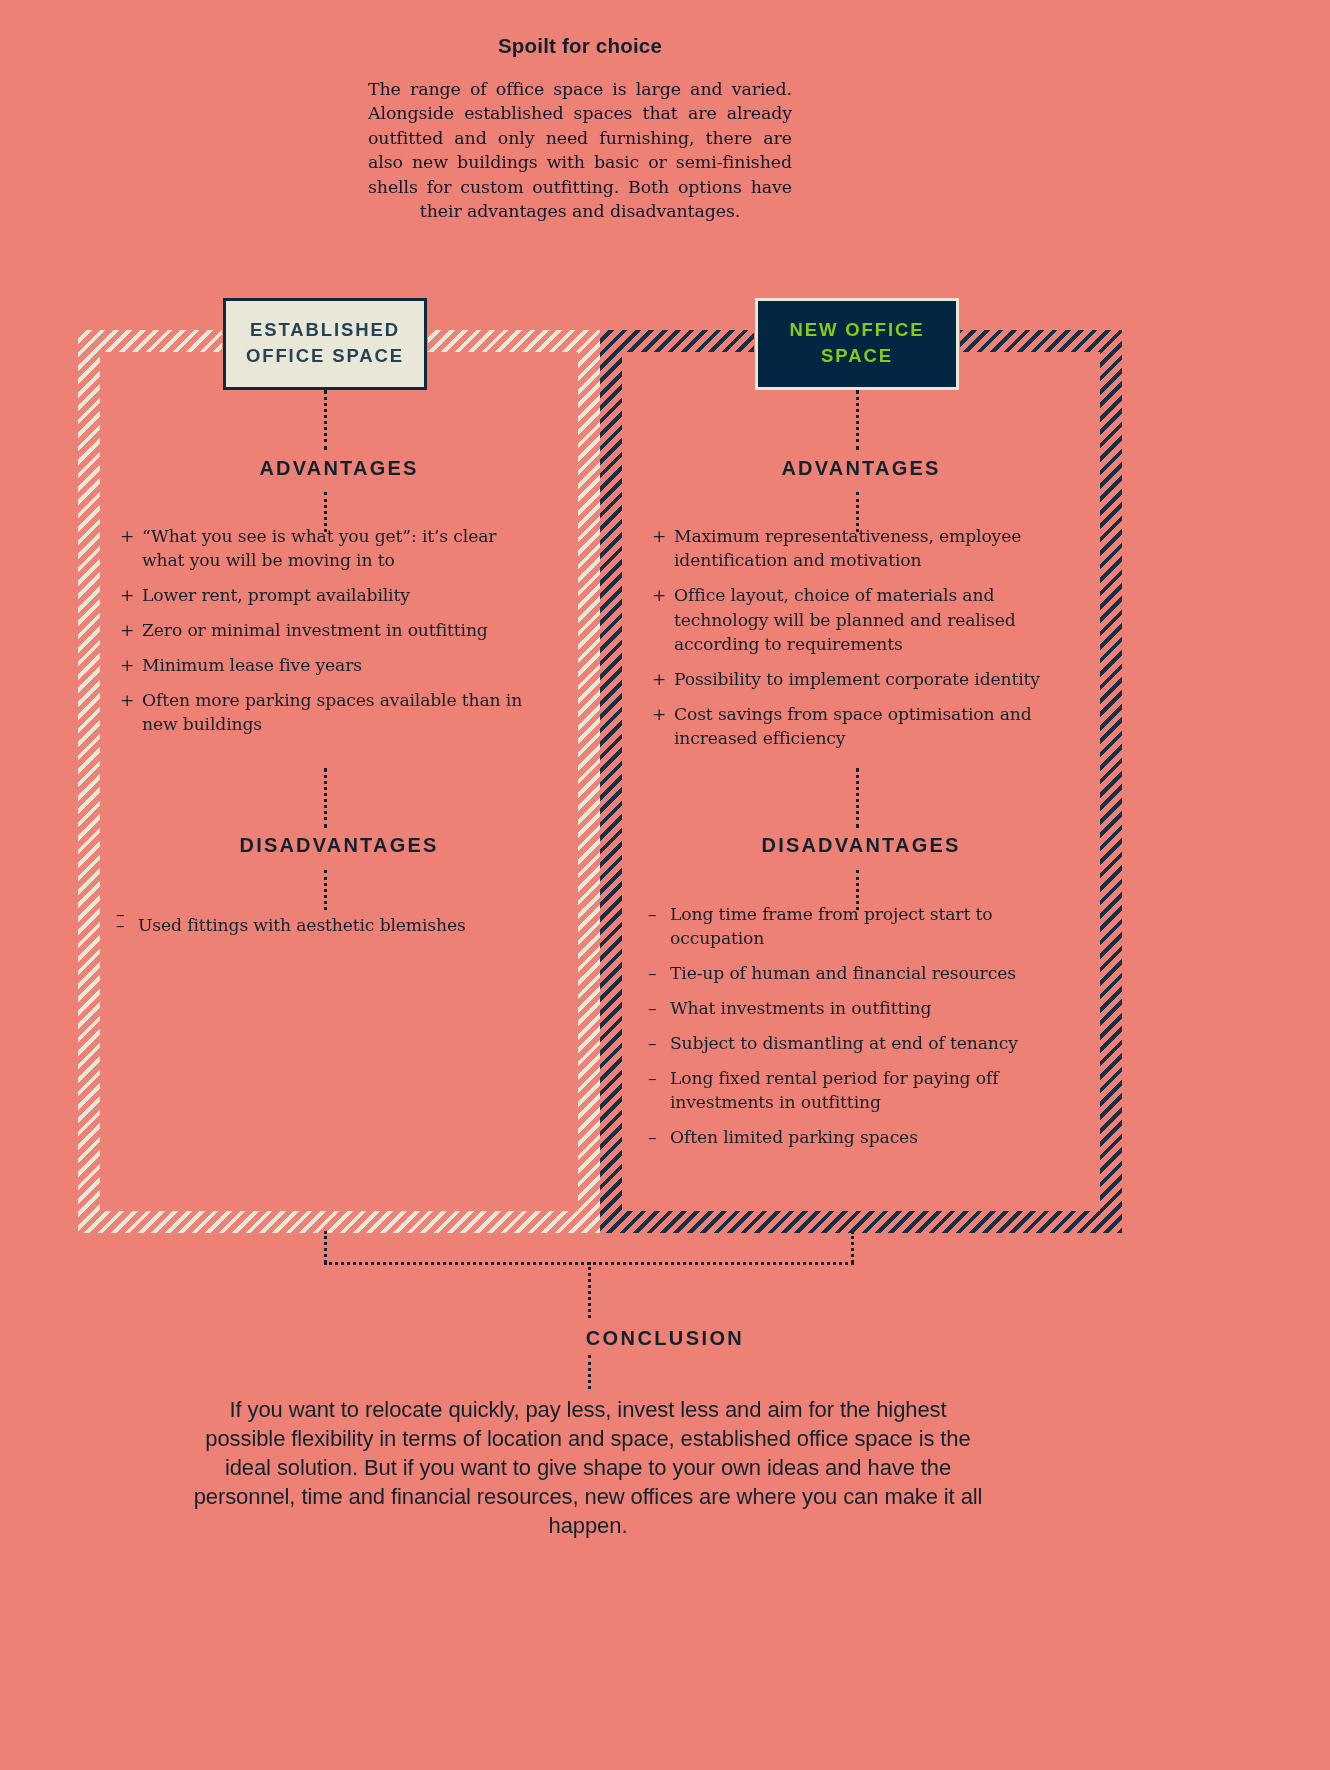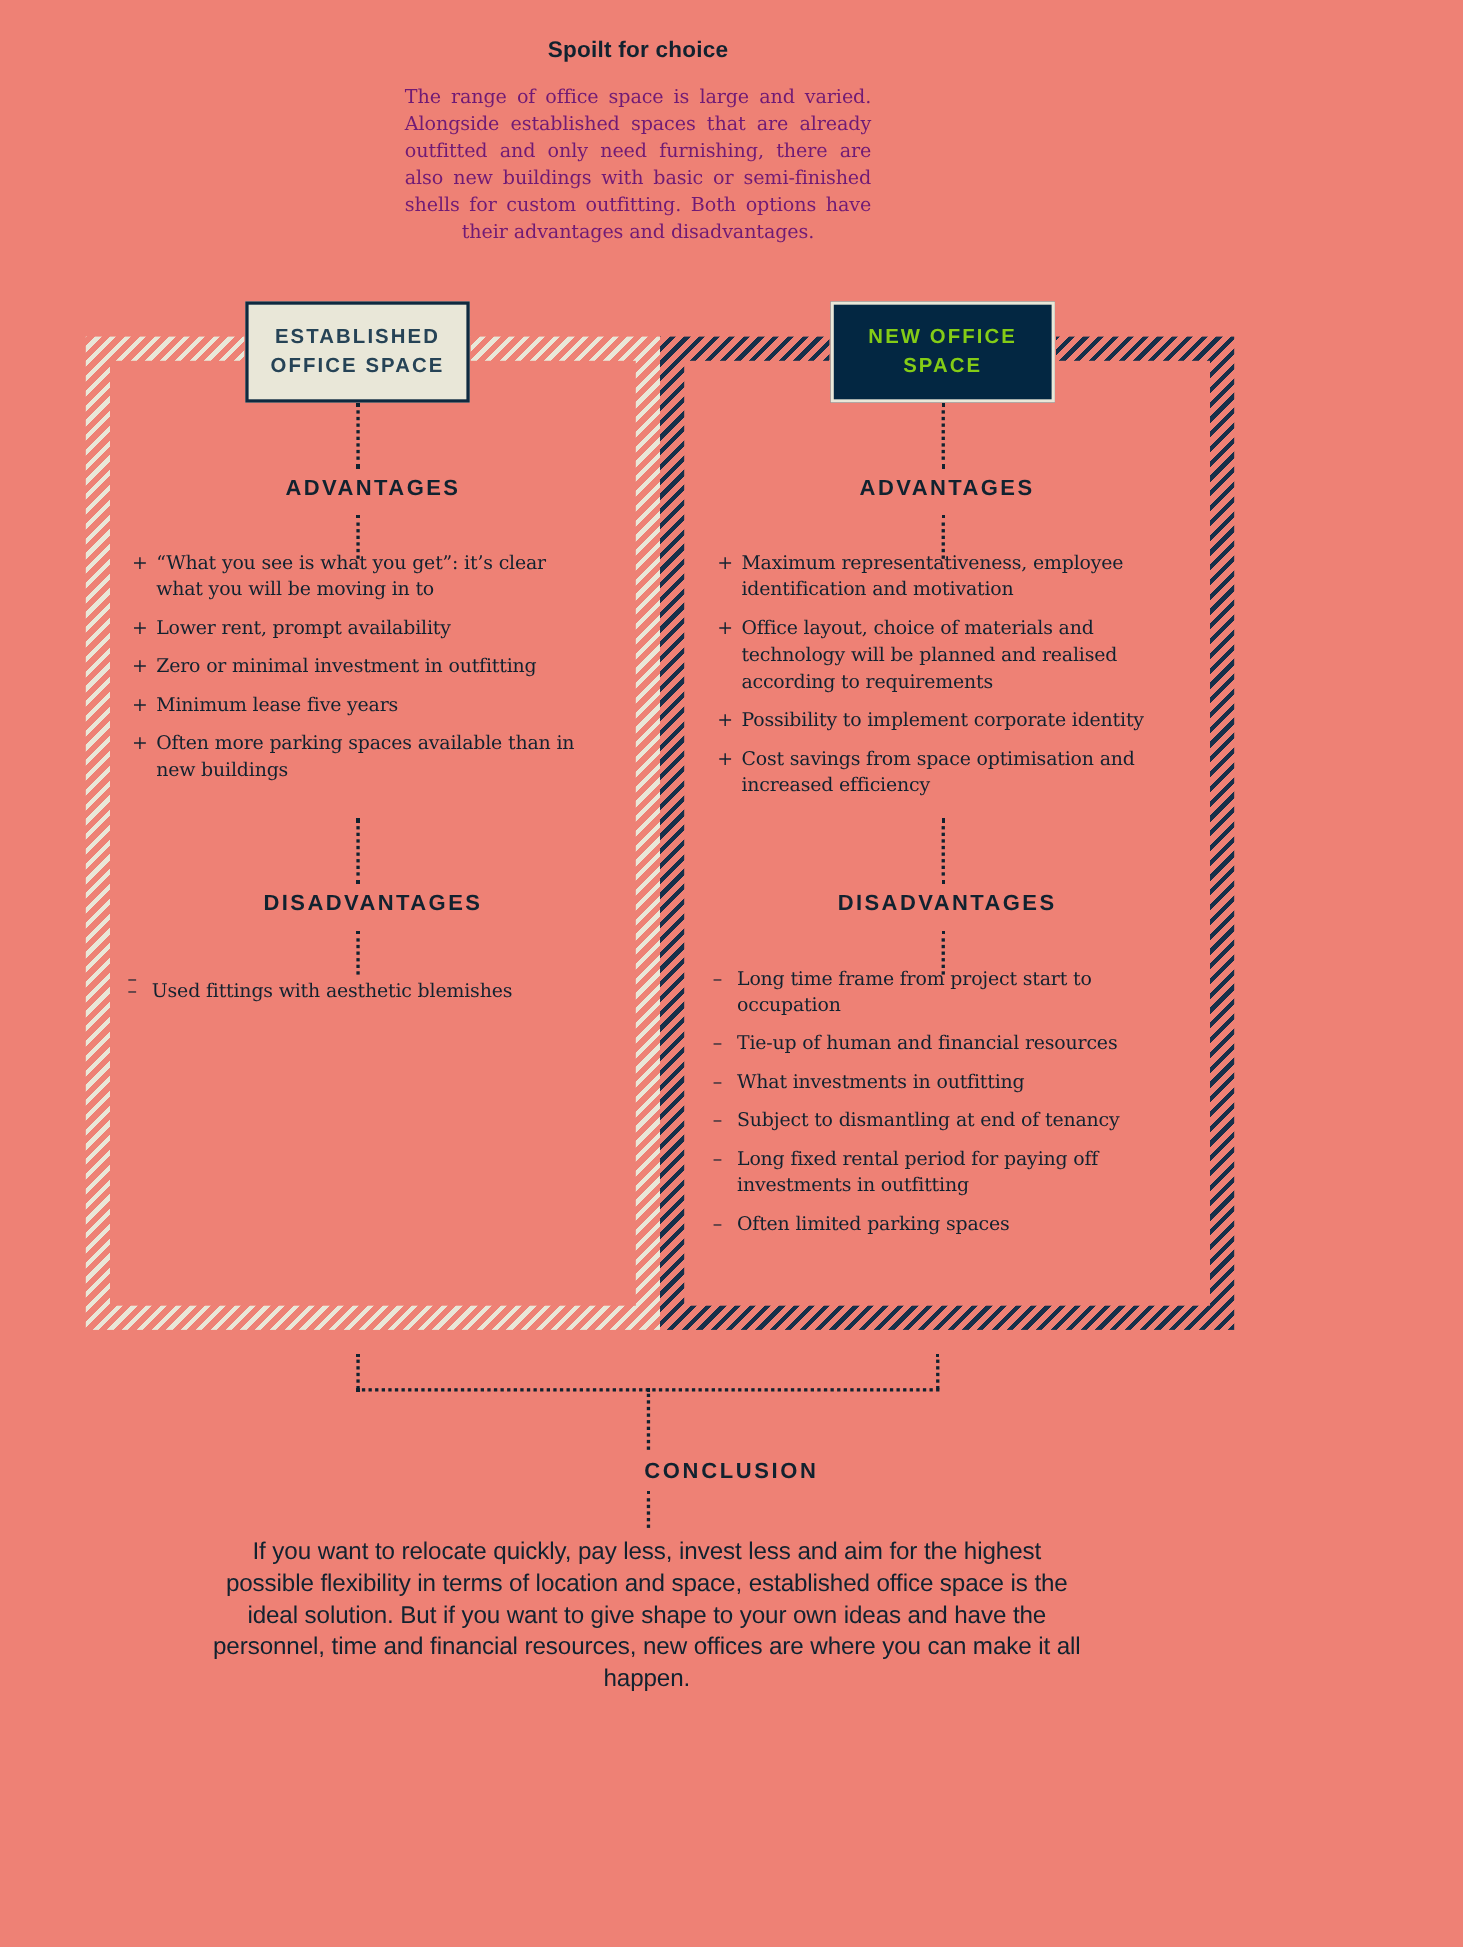--- a/index.html
+++ b/index.html
@@ -32,28 +32,28 @@
     letter-spacing: 0.2px;
     color: #11222f;
     margin-bottom: 19px;
   }
   #intro .intro-body {
     font-family: "DejaVu Serif", serif;
     font-size: 17.4px;
     line-height: 24.4px;
     text-align: justify;
     text-align-last: center;
-    color: #701a75;
+    color: #0f172a;
     letter-spacing: -0.1px;
   }
 
   
   .column {
     position: absolute;
-    top: 306px;
+    top: 330px;
     width: 522px;
     height: 903px;
   }
   #col-left  { left: 78px; }
   #col-right { left: 600px; }
 
   
   .hatch-frame {
     position: absolute;
     inset: 0;

